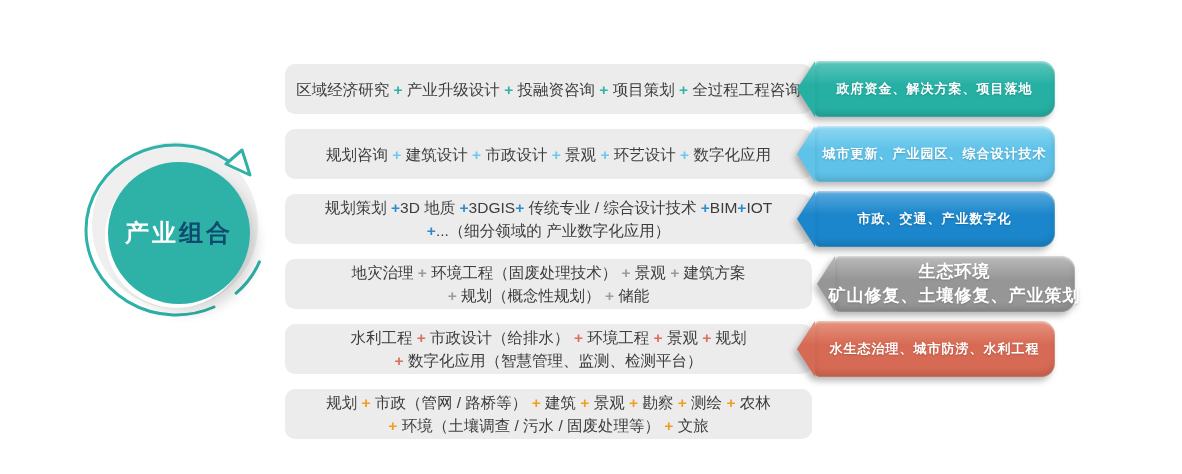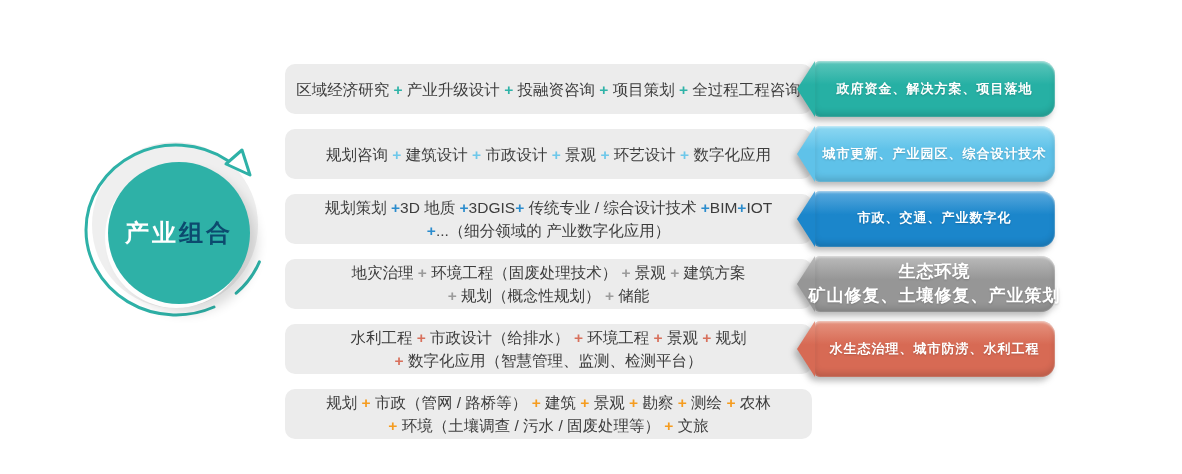--- a/index.html
+++ b/index.html
@@ -98,32 +98,32 @@
       <div class="banner-line">城市更新、产业园区、综合设计技术</div>
 
     </div>
   </div>
 
   <div class="row">
     <div class="row-box">
       <div class="rowline">规划策划 <span class="plus" style="color:#2b8ccd">+</span>3D 地质 <span class="plus" style="color:#2b8ccd">+</span>3DGIS<span class="plus" style="color:#2b8ccd">+</span> 传统专业 / 综合设计技术 <span class="plus" style="color:#2b8ccd">+</span>BIM<span class="plus" style="color:#2b8ccd">+</span>IOT</div>
       <div class="rowline"><span class="plus" style="color:#2b8ccd">+</span>...（细分领域的 产业数字化应用）</div>
     </div>
-    <div class="banner" style="background: linear-gradient(rgb(91, 170, 222) 0%, rgb(27, 134, 203) 42%, rgb(27, 134, 203) 100%); font-family: Liberation Mono, monospace;">
+    <div class="banner" style="background: linear-gradient(rgb(91, 170, 222) 0%, rgb(27, 134, 203) 42%, rgb(27, 134, 203) 100%);">
       <div class="banner-line">市政、交通、产业数字化</div>
 
     </div>
   </div>
 
   <div class="row">
     <div class="row-box">
       <div class="rowline">地灾治理 <span class="plus" style="color:#9b9b9b">+</span> 环境工程（固废处理技术） <span class="plus" style="color:#9b9b9b">+</span> 景观 <span class="plus" style="color:#9b9b9b">+</span> 建筑方案</div>
       <div class="rowline"><span class="plus" style="color:#9b9b9b">+</span> 规划（概念性规划） <span class="plus" style="color:#9b9b9b">+</span> 储能</div>
     </div>
-    <div class="banner two-lines" style="background: linear-gradient(rgb(187, 187, 187) 0%, rgb(150, 150, 150) 42%, rgb(150, 150, 150) 100%);">
+    <div class="banner two-lines" style="background: linear-gradient(rgb(187, 187, 187) 0%, rgb(150, 150, 150) 42%, rgb(150, 150, 150) 100%); margin-left: 20px;">
       <div class="banner-line">生态环境</div>
       <div class="banner-line">矿山修复、土壤修复、产业策划</div>
     </div>
   </div>
 
   <div class="row">
     <div class="row-box">
       <div class="rowline">水利工程 <span class="plus" style="color:#d8705c">+</span> 市政设计（给排水） <span class="plus" style="color:#d8705c">+</span> 环境工程 <span class="plus" style="color:#d8705c">+</span> 景观 <span class="plus" style="color:#d8705c">+</span> 规划</div>
       <div class="rowline"><span class="plus" style="color:#d8705c">+</span> 数字化应用（智慧管理、监测、检测平台）</div>
     </div>

